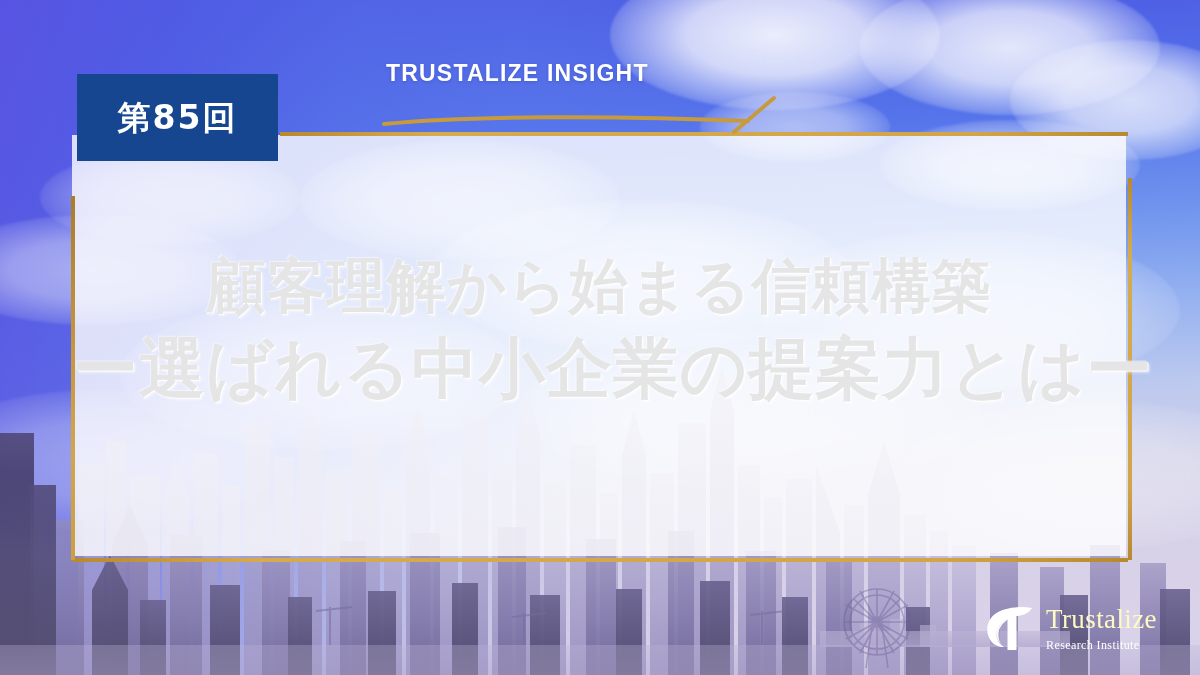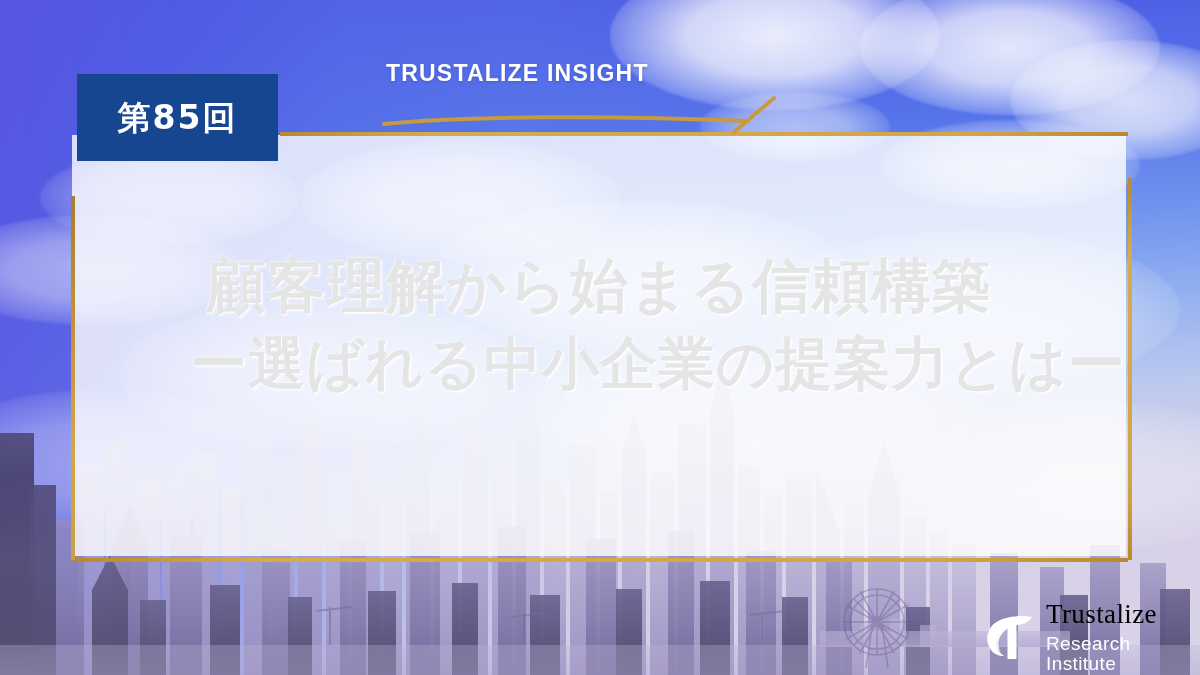--- a/index.html
+++ b/index.html
@@ -191,21 +191,21 @@
     line-height: 1.34;
     letter-spacing: 1px;
     white-space: nowrap;
     text-shadow:
       1px 1px 0 rgba(255,255,255,0.85),
       2px 2px 3px rgba(255,255,255,0.65),
       -1px -1px 1px rgba(255,255,255,0.5);
     font-family: "DejaVu Sans", "Liberation Sans", sans-serif;
   }
   .title-line.line2 {
-    font-size: 57px;
+    font-size: 66px;
     text-align: right;
   }
 
   
   .logo {
     position: absolute;
     left: 980px;
     top: 600px;
     display: flex;
     align-items: center;
@@ -216,30 +216,30 @@
     height: 56px;
     flex: 0 0 56px;
   }
   .logo-text {
     display: flex;
     flex-direction: column;
     justify-content: center;
     line-height: 1;
   }
   .logo-name {
-    color: #000000;
+    color: #fef9c3;
     font-family: "Liberation Serif", "DejaVu Serif", serif;
     font-size: 27px;
     letter-spacing: 0.4px;
     line-height: 1.05;
   }
   .logo-sub {
     color: #ffffff;
-    font-family: Liberation Sans, sans-serif;
-    font-size: 19px;
+    font-family: Liberation Serif, serif;
+    font-size: 12px;
     letter-spacing: 0.4px;
     margin-top: 6px;
     line-height: 1.05;
   }
 </style>
 </head>
 <body>
 
 <div class="slide">
 

